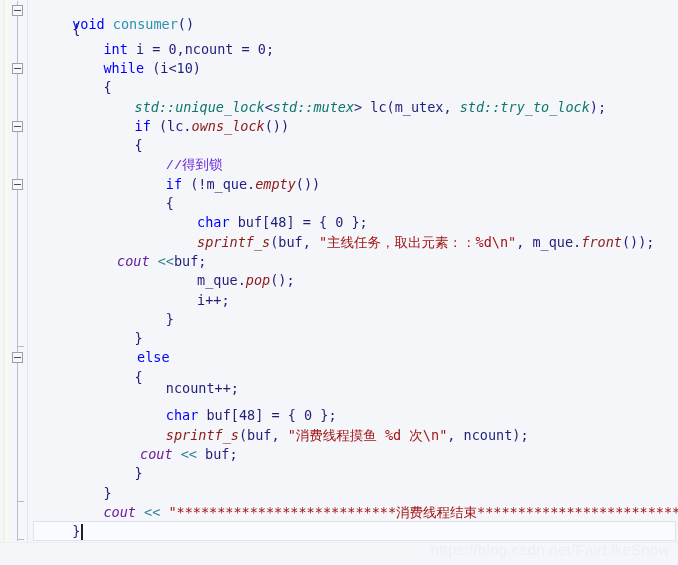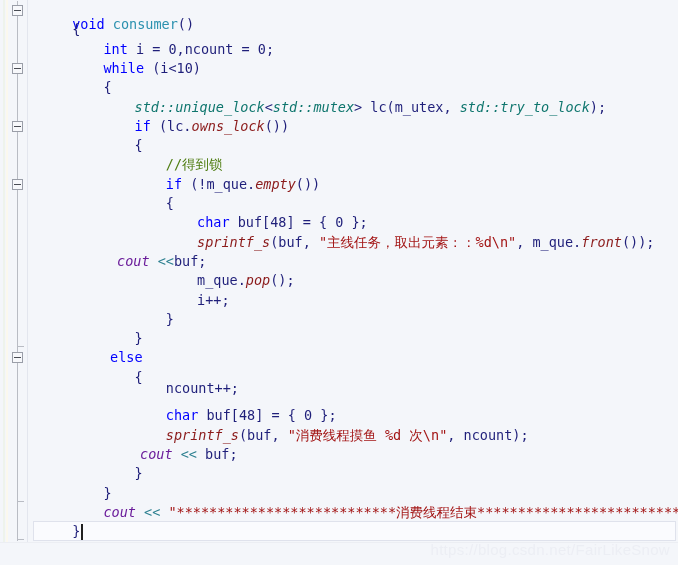--- a/index.html
+++ b/index.html
@@ -102,21 +102,21 @@
   }
 
   
   .kw      { color: #0000ff; }            
   .type    { color: #2b91af; }            
   .std     { color: #0f766e; font-style: italic; margin-top: 11px; }  
   .fn      { color: #8b1a1a; font-style: italic; }  
   .obj     { color: #6a1b9a; font-style: italic; }  
   .op      { color: #2b7f8f; }            
   .str     { color: #a31515; }            
-  .cmt     { color: #4d7c0f; }            
+  .cmt     { color: #6d28d9; font-family: Liberation Mono, monospace; }            
   .num     { color: #1f1f7a; }
   .plain   { color: #1f1f7a; }
   .brace   { color: #1f1f7a; }
 
   
   #watermark {
     position: absolute;
     right: 8px;
     bottom: 6px;
     font-family: "Liberation Sans", sans-serif;
@@ -171,21 +171,21 @@
         <div class="line" style="top: 155.4px; padding-left: 138.8px;"><span class="cmt">//得到锁</span></div>
         <div class="line" style="top: 174.7px; padding-left: 138.8px;"><span class="kw">if</span><span class="plain"> (!m_que.</span><span class="fn">empty</span><span class="plain">())</span></div>
         <div class="line" style="top: 194px; padding-left: 138.8px;"><span class="brace">{</span></div>
         <div class="line" style="top: 213.3px; padding-left: 170px;"><span class="kw">char</span><span class="plain"> buf[</span><span class="num">48</span><span class="plain">] = { </span><span class="num">0</span><span class="plain"> };</span></div>
         <div class="line" style="top: 232.6px; padding-left: 170px;"><span class="fn">sprintf_s</span><span class="plain">(buf, </span><span class="str">"主线任务，取出元素：：%d\n"</span><span class="plain">, m_que.</span><span class="fn">front</span><span class="plain">());</span></div>
         <div class="line" style="top: 251.9px; padding-left: 90px;"><span class="obj">cout</span><span class="plain"> </span><span class="op">&lt;&lt;</span><span class="plain">buf;</span></div>
         <div class="line" style="top: 271.2px; padding-left: 170px;"><span class="plain">m_que.</span><span class="fn">pop</span><span class="plain">();</span></div>
         <div class="line" style="top: 290.5px; padding-left: 170px;"><span class="plain">i++;</span></div>
         <div class="line" style="top: 309.8px; padding-left: 138.8px;"><span class="brace">}</span></div>
         <div class="line" style="top: 329.1px; padding-left: 107.6px;"><span class="brace">}</span></div>
-        <div class="line" style="top: 348.4px; padding-left: 83px; text-align: right;"><span class="kw">else</span></div>
+        <div class="line" style="top: 348.4px; padding-left: 110px; text-align: right;"><span class="kw">else</span></div>
         <div class="line" style="top: 367.7px; padding-left: 107.6px;"><span class="brace">{</span></div>
         <div class="line" style="top: 379px; padding-left: 138.8px;"><span class="plain">ncount++;</span></div>
         <div class="line" style="top: 406.3px; padding-left: 138.8px;"><span class="kw">char</span><span class="plain"> buf[</span><span class="num">48</span><span class="plain">] = { </span><span class="num">0</span><span class="plain"> };</span></div>
         <div class="line" style="top: 425.6px; padding-left: 138.8px;"><span class="fn">sprintf_s</span><span class="plain">(buf, </span><span class="str">"消费线程摸鱼 %d 次\n"</span><span class="plain">, ncount);</span></div>
         <div class="line" style="top: 444.9px; padding-left: 113px;"><span class="obj">cout</span><span class="plain"> </span><span class="op">&lt;&lt;</span><span class="plain"> buf;</span></div>
         <div class="line" style="top: 464.2px; padding-left: 107.6px;"><span class="brace">}</span></div>
         <div class="line" style="top: 483.5px; padding-left: 76.4px;"><span class="brace">}</span></div>
         <div class="line" style="top: 502.8px; padding-left: 76.4px;"><span class="obj">cout</span><span class="plain"> </span><span class="op">&lt;&lt;</span><span class="plain"> </span><span class="str">"***************************消费线程结束***************************\n"</span></div>
         <div class="line" style="top: 522.1px; padding-left: 45.2px;"><span class="brace">}</span></div>
         <div class="line" style="top: 541.4px; padding-left: 14px;"><span class="brace">};</span></div>

